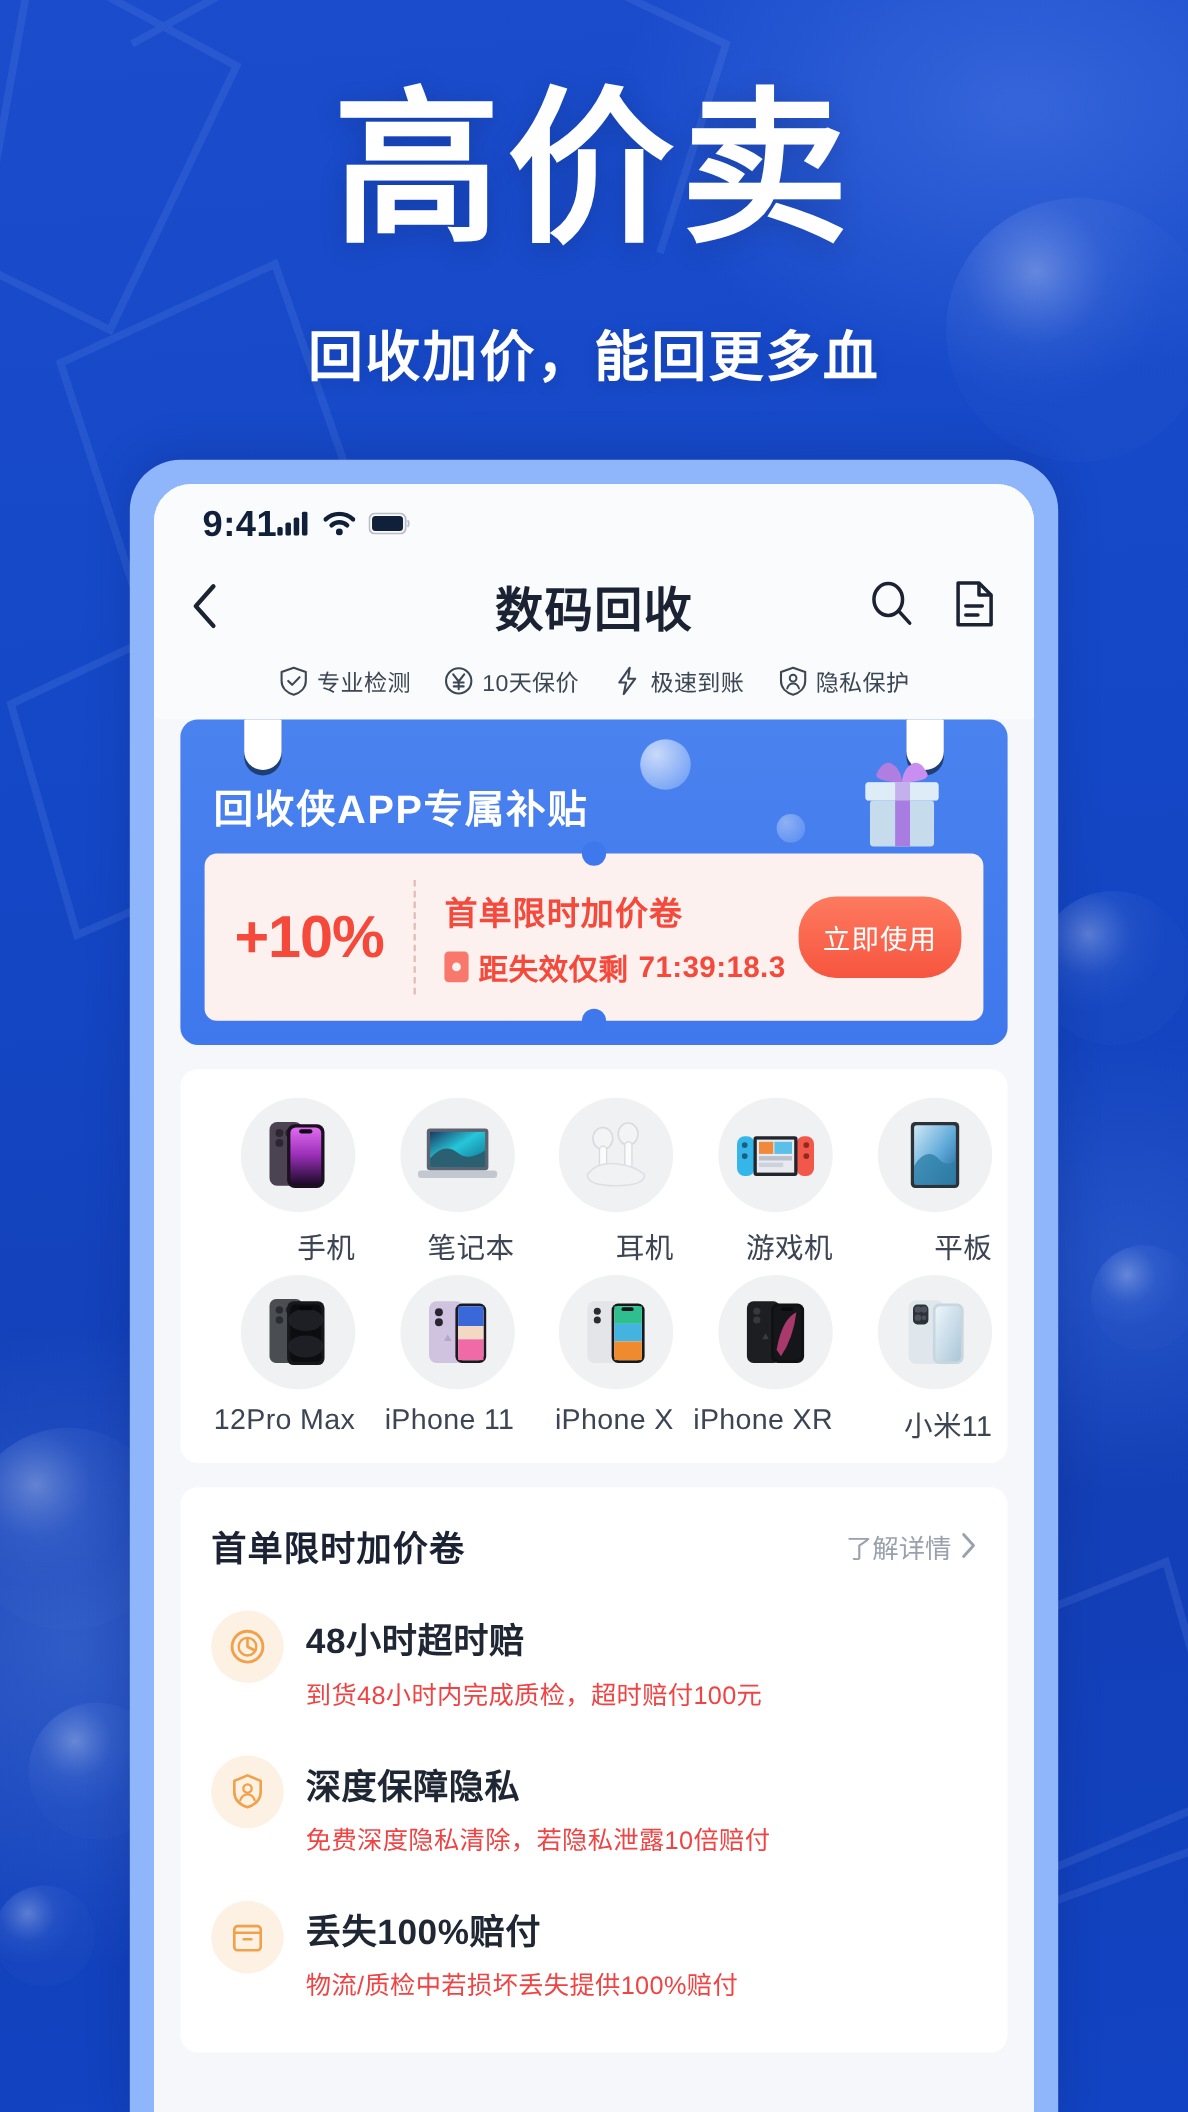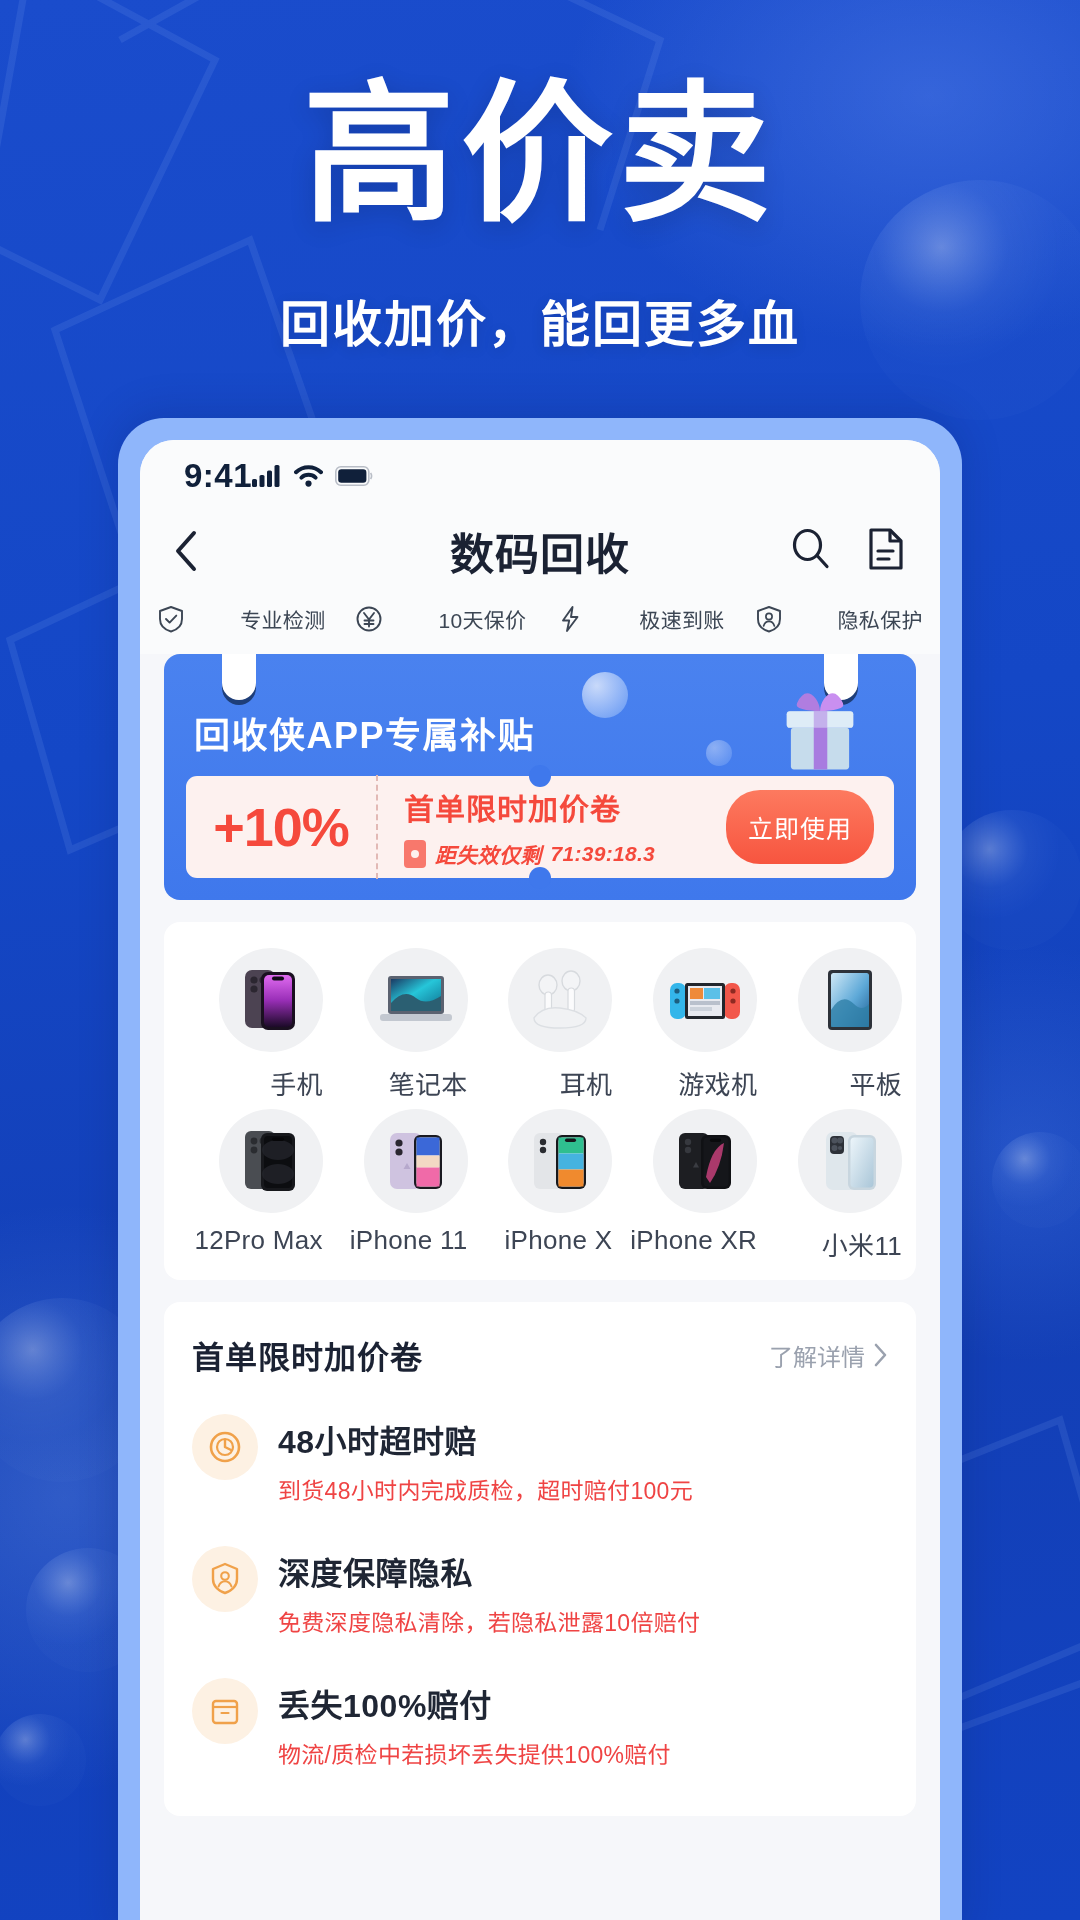--- a/index.html
+++ b/index.html
@@ -81,21 +81,21 @@
   }
   .nav-actions{ margin-left:auto; display:flex; align-items:center; gap:34px; z-index:2; }
 
   
   .features{
     display:flex; align-items:center; justify-content:center;
     gap:30px; padding:14px 0 20px;
     background:#fafbfc;
   }
   .feature{ display:flex; align-items:center; gap:7px; }
-  .feature-label{ font-size:21px; color:#3c4654; letter-spacing:.3px; white-space:nowrap;margin-left:48px; }
+  .feature-label{ font-size:21px; color:#3c4654; letter-spacing:.3px; white-space:nowrap; }
 
   
   .banner-wrap{ padding:0 24px; }
   .banner{
     position:relative;
     background:linear-gradient(180deg,#4a82ef 0%,#3f78ec 100%);
     border-radius:16px;
     padding:46px 22px 22px 22px;
     overflow:hidden;
   }
@@ -116,21 +116,21 @@
     position:relative; z-index:2;
     font-size:36px; font-weight:800; color:#fff; letter-spacing:1.5px;
     margin:6px 0 18px 8px;
   }
   .gift{ position:absolute; right:44px; top:26px; width:104px; height:104px; z-index:1; }
 
   .coupon{
     position:relative; z-index:2;
     background:#fdf1ef;
     border-radius:11px;
-    height:102px;
+    height:152px;
     display:flex; align-items:center;
   }
   .coupon-notch{
     position:absolute; left:50%; transform:translateX(-50%);
     width:22px; height:22px; border-radius:50%;
     background:#3f78ec;
   }
   .notch-top{ top:-11px; }
   .notch-bot{ bottom:-11px; }
   .coupon-left{
@@ -149,21 +149,21 @@
   .timer-icon{
     width:22px; height:28px; border-radius:4px;
     background:#f8786c; position:relative; flex:none;
   }
   .timer-icon::after{
     content:""; position:absolute; left:50%; top:50%;
     transform:translate(-50%,-50%);
     width:8px; height:8px; border-radius:50%;
     background:#fdf1ef;
   }
-  .coupon-timer-text{ font-size:21px; color:#f5493c; font-weight:600; letter-spacing:.3px;font-style:italic; }
+  .coupon-timer-text{ font-size:27px; color:#f5493c; font-weight:600; letter-spacing:.3px; }
   .coupon-btn{
     margin:0 20px 0 10px;
     background:linear-gradient(180deg,#fd7a5f 0%,#f7553f 100%);
     color:#fff; font-size:25px; font-weight:400;
     border:none; border-radius:34px;
     padding:19px 22px; white-space:nowrap; letter-spacing:1px;
     cursor:pointer;
   }
 
   

